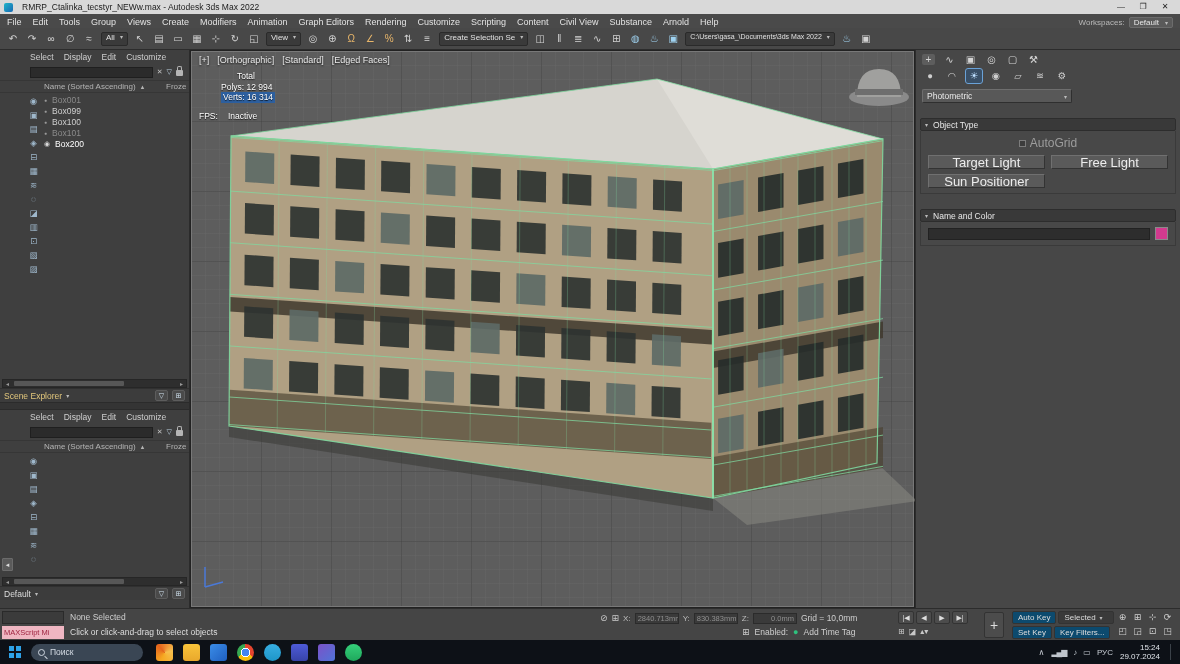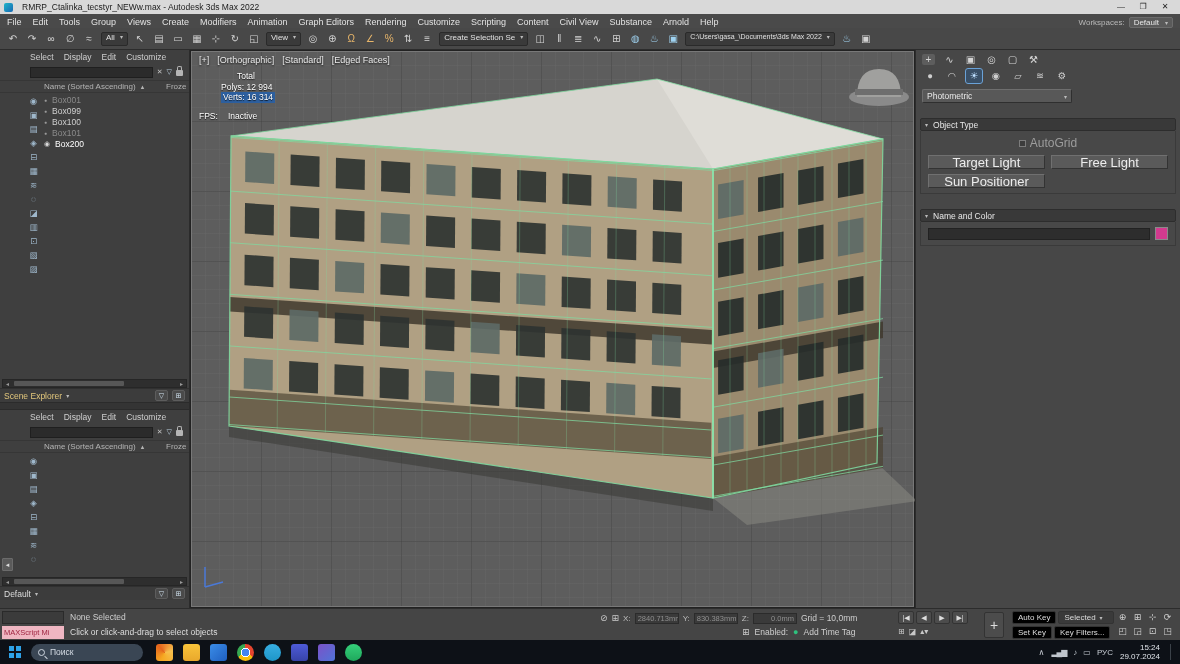--- a/index.html
+++ b/index.html
@@ -118,21 +118,21 @@
   .timetag-cluster{position:absolute;left:742px;top:18px;display:flex;gap:5px;align-items:center;font-size:8.5px;color:#cfcfcf}
   .green-dot{color:#2ec27e;font-size:9px}
   .play-cluster{position:absolute;left:898px;top:2px;display:flex;gap:2px}
   .pbtn{min-width:16px;height:13px;background:#4c4c4c;border:1px solid #333;border-radius:2px;color:#ddd;
         font-size:7px;text-align:center;line-height:12px;padding:0 1px}
   .misc2{position:absolute;left:898px;top:18px;display:flex;gap:4px;align-items:center;color:#c9c9c9;font-size:8px}
   .bigkey{position:absolute;left:984px;top:3px;width:20px;height:26px;background:#4c4c4c;border:1px solid #333;
           color:#ddd;font-size:14px;text-align:center;line-height:24px;border-radius:2px}
   .ak-row{position:absolute;left:1012px;top:2px;display:flex;gap:2px}
   .sk-row{position:absolute;left:1012px;top:17px;display:flex;gap:2px}
-  .btn-s{height:13px;font-size:8px;padding:0 5px;background:#000000;border:1px solid #333;color:#ddd;border-radius:2px;
+  .btn-s{height:13px;font-size:8px;padding:0 5px;background:#0c4a6e;border:1px solid #333;color:#ddd;border-radius:2px;
          display:flex;align-items:center;gap:4px;white-space:nowrap}
   .btn-s.dd{background:#3a3a3a;min-width:56px}
   .nav-cluster{position:absolute;left:1116px;top:2px;display:grid;grid-template-columns:repeat(4,14px);gap:1px}
   .nico{width:13px;height:13px;font-size:9px;color:#cdcdcd;text-align:center;line-height:13px}
   
   .taskbar{position:absolute;left:0;top:640px;width:1180px;height:24px;background:#0d1117;display:flex;
            align-items:center;gap:5px;padding:0 4px}
   .start{width:22px;height:22px;display:flex;align-items:center;justify-content:center}
   .winlogo{width:12px;height:12px;background:
      linear-gradient(to right,transparent 45%,#0d1117 45%,#0d1117 55%,transparent 55%),

